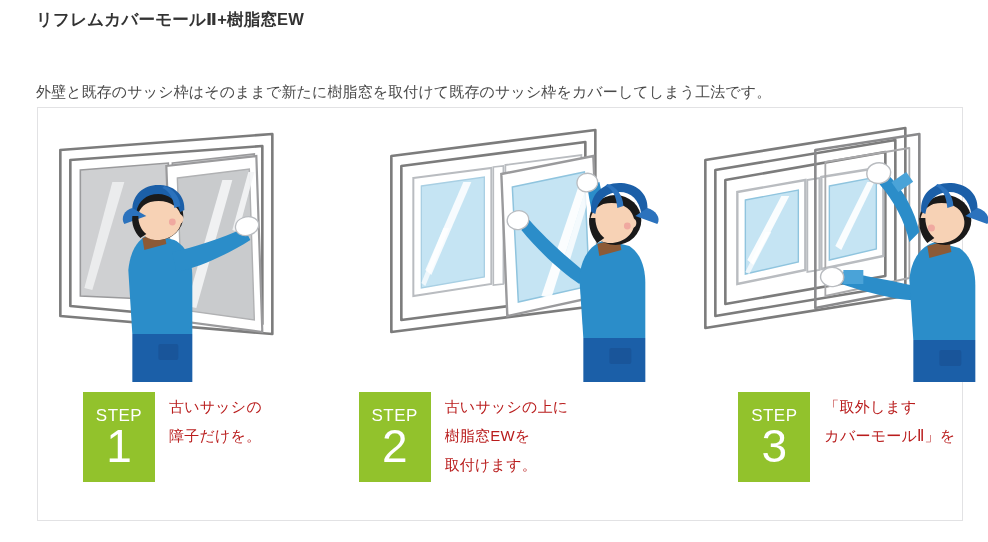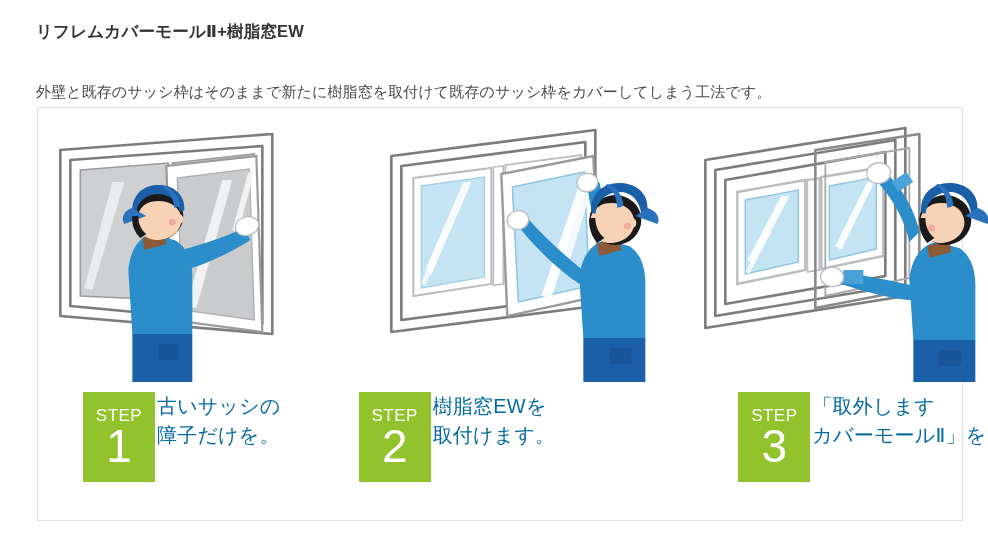--- a/index.html
+++ b/index.html
@@ -13,21 +13,21 @@
     overflow: hidden;
     font-family: "Liberation Sans", "DejaVu Sans", sans-serif;
     color: #333333;
     position: relative;
   }
 
   
   .page-title {
     position: absolute;
     left: 36px;
-    top: 21px;
+    top: 9px;
     font-size: 16.5px;
     font-weight: bold;
     letter-spacing: .2px;
     color: #333333;
     white-space: nowrap;
   }
   .page-subtitle {
     position: absolute;
     left: 36px;
     top: 47px;
@@ -108,24 +108,24 @@
     font-weight: normal;
     margin-bottom: 1px;
   }
   .step-badge .badge-num {
     font-size: 46px;
     font-weight: normal;
     line-height: .95;
     letter-spacing: 0;
   }
   .caption-text {
-    margin-left: 2px;
-    font-size: 20px;
+    margin-left: 14px;
+    font-size: 15px;
     line-height: 29px;
-    color: #0369a1;
+    color: #b91c1c;
     letter-spacing: .2px;
     white-space: nowrap;
   }
 
   
   .col-1 .caption-row { padding-left: 45px; }
   .col-2 .caption-row { padding-left: 12px; }
   .col-3 .caption-row { padding-left: 83px; }
   .col-1 .illus { left: 4px; }
   .col-2 .illus { left: 30px; }
@@ -255,20 +255,21 @@
             <path d="M214,98 c0,9 4,16 9,20 l-7,5 c-6,-7 -9,-16 -8,-25 z" fill="#1a1a1a"></path>
           </g>
         </svg>
       </div>
       <div class="caption-row">
         <div class="step-badge" style="background: rgb(146, 194, 44);">
           <span class="badge-word">STEP</span>
           <span class="badge-num">2</span>
         </div>
         <div class="caption-text">
+          <div>古いサッシの上に</div>
           <div>樹脂窓EWを</div>
           <div>取付けます。</div>
         </div>
       </div>
     </div>
 
     <div class="step-col col-3">
       <div class="illus">
         <svg viewBox="0 0 300 262" xmlns="http://www.w3.org/2000/svg">
 

